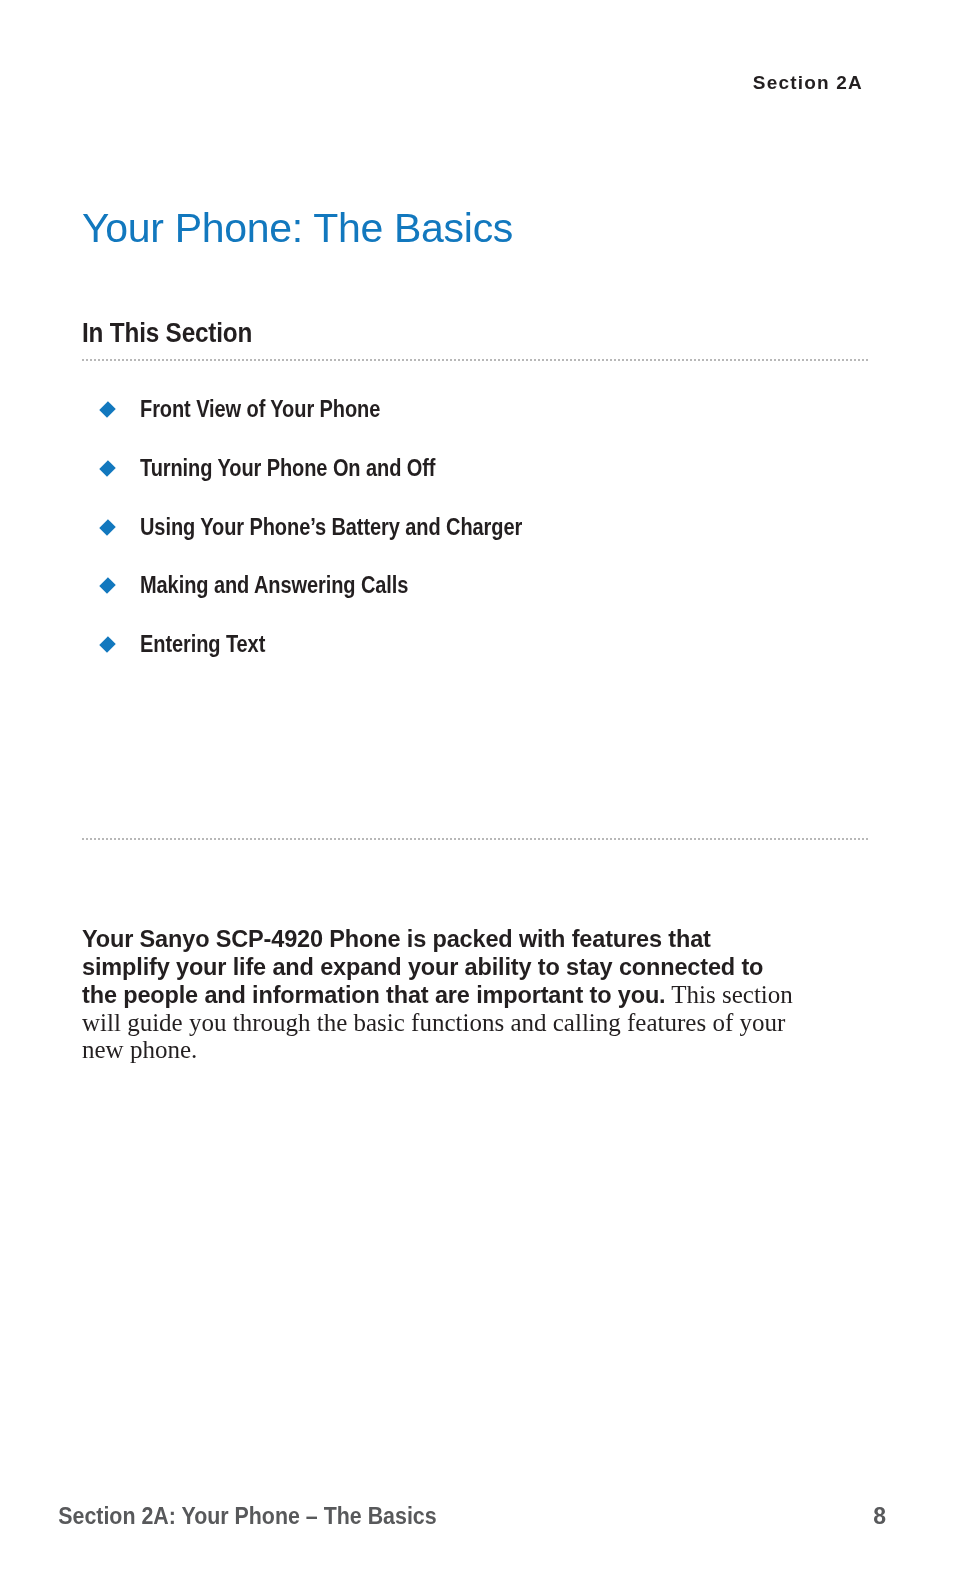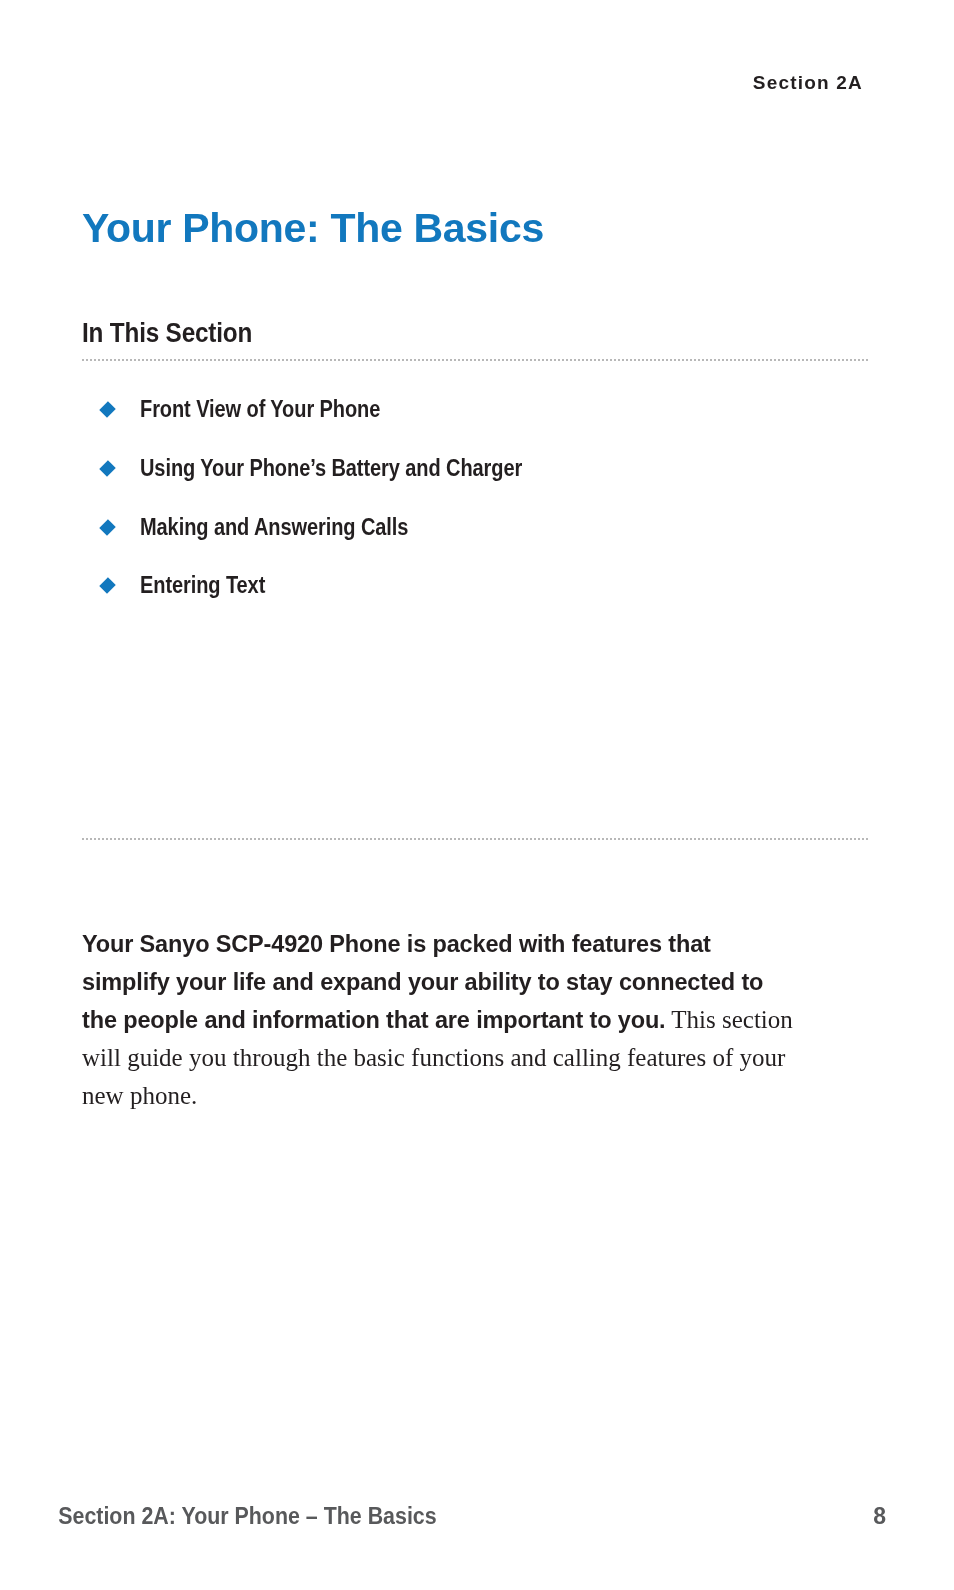--- a/index.html
+++ b/index.html
@@ -37,21 +37,21 @@
     color: #231f20;
     white-space: nowrap;
   }
 
   
   .page-title {
     position: absolute;
     top: 178px;
     left: 82px;
     font-family: "Liberation Sans", sans-serif;
-    font-weight: bold;
+    font-weight: normal;
     font-size: 41px;
     letter-spacing: -0.3px;
     color: #1278be;
     white-space: nowrap;
   }
 
   
   .in-this-section {
     position: absolute;
     top: 318px;
@@ -115,21 +115,21 @@
   }
 
   
   .body-para {
     position: absolute;
     top: 900px;
     left: 82px;
     width: 720px;
     font-family: "Liberation Serif", serif;
     font-size: 25px;
-    line-height: 38px;
+    line-height: 27px;
     color: #231f20;
   }
   .lead-in {
     font-family: "Liberation Sans", sans-serif;
     font-weight: bold;
     font-size: 23.5px;
     letter-spacing: -0.15px;
     display: inline;
   }
   .body-rest {
@@ -178,20 +178,24 @@
 
   <div class="rule rule-top"></div>
 
   <ul class="toc-list">
     <li class="toc-item">
       <span class="toc-bullet"></span>
       <span class="toc-label">Front View of Your Phone</span>
     </li>
     <li class="toc-item">
       <span class="toc-bullet"></span>
+      <span class="toc-label">Turning Your Phone On and Off</span>
+    </li>
+    <li class="toc-item">
+      <span class="toc-bullet"></span>
       <span class="toc-label">Using Your Phone’s Battery and Charger</span>
     </li>
     <li class="toc-item">
       <span class="toc-bullet"></span>
       <span class="toc-label">Making and Answering Calls</span>
     </li>
     <li class="toc-item">
       <span class="toc-bullet"></span>
       <span class="toc-label">Entering Text</span>
     </li>

